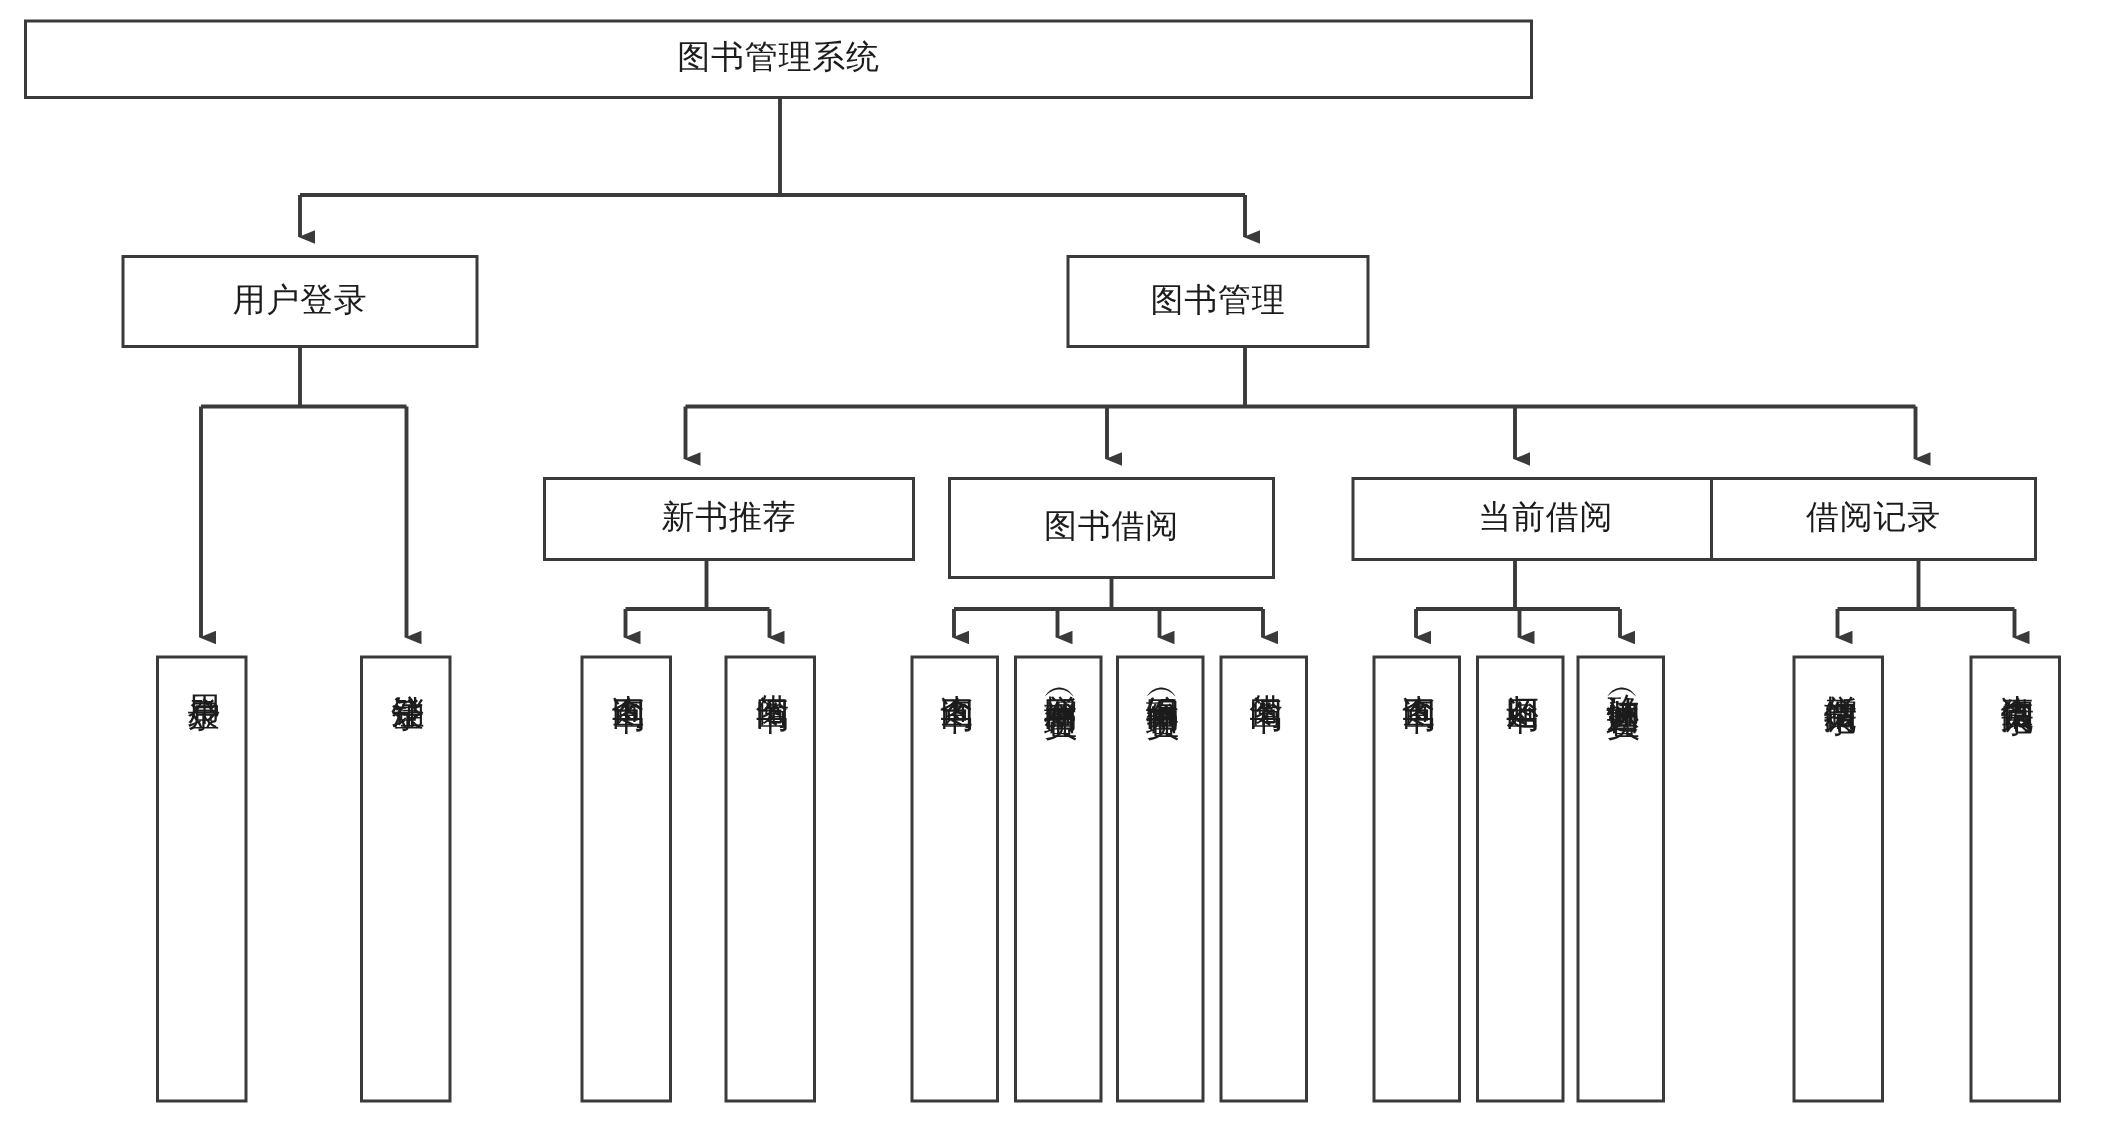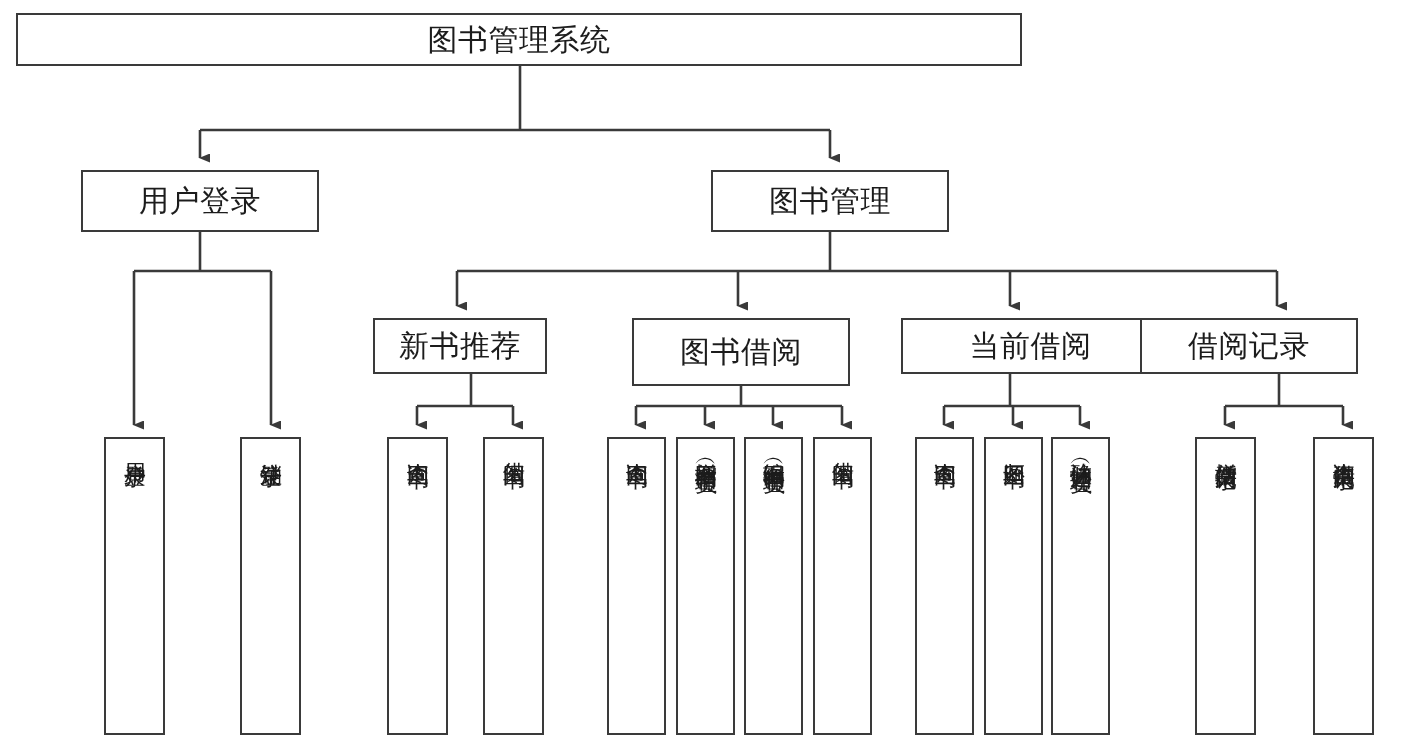--- a/index.html
+++ b/index.html
@@ -37,21 +37,21 @@
     z-index: 3;
   }
   .node-label {
     display: block;
     text-align: center;
     line-height: 1.12;
     letter-spacing: 0.5px;
   }
   .node.horizontal .node-label {
     writing-mode: horizontal-tb;
-    font-size: 30px;
+    font-size: 22px;
   }
   .node.vertical {
     padding-top: 6px;
     align-items: flex-start;
   }
   .node.vertical .node-label {
     writing-mode: vertical-rl;
     text-orientation: upright;
     font-size: 22px;
     line-height: 1.04;
@@ -126,25 +126,25 @@
     </g>
   </svg>
 
   <div class="node horizontal" style="left:16px; top:13px; width:1006px; height:53px;">
     <span class="node-label">图书管理系统</span>
   </div>
 
   <div class="node horizontal" style="left:81px; top:170px; width:238px; height:62px;">
     <span class="node-label">用户登录</span>
   </div>
-  <div class="node horizontal" style="left:711px; top:170px; width:238px; height:62px;">
+  <div class="node horizontal" style="left:711px; top:170px; width:202px; height:62px;">
     <span class="node-label">图书管理</span>
   </div>
 
-  <div class="node horizontal" style="left:362px; top:318px; width:174px; height:56px;margin-left:11px;">
+  <div class="node horizontal" style="left:362px; top:318px; width:248px; height:56px;">
     <span class="node-label">新书推荐</span>
   </div>
   <div class="node horizontal" style="left:632px; top:318px; width:218px; height:68px;">
     <span class="node-label">图书借阅</span>
   </div>
   <div class="node horizontal" style="left:901px; top:318px; width:259px; height:56px;">
     <span class="node-label">当前借阅</span>
   </div>
   <div class="node horizontal" style="left:1140px; top:318px; width:218px; height:56px;">
     <span class="node-label">借阅记录</span>

